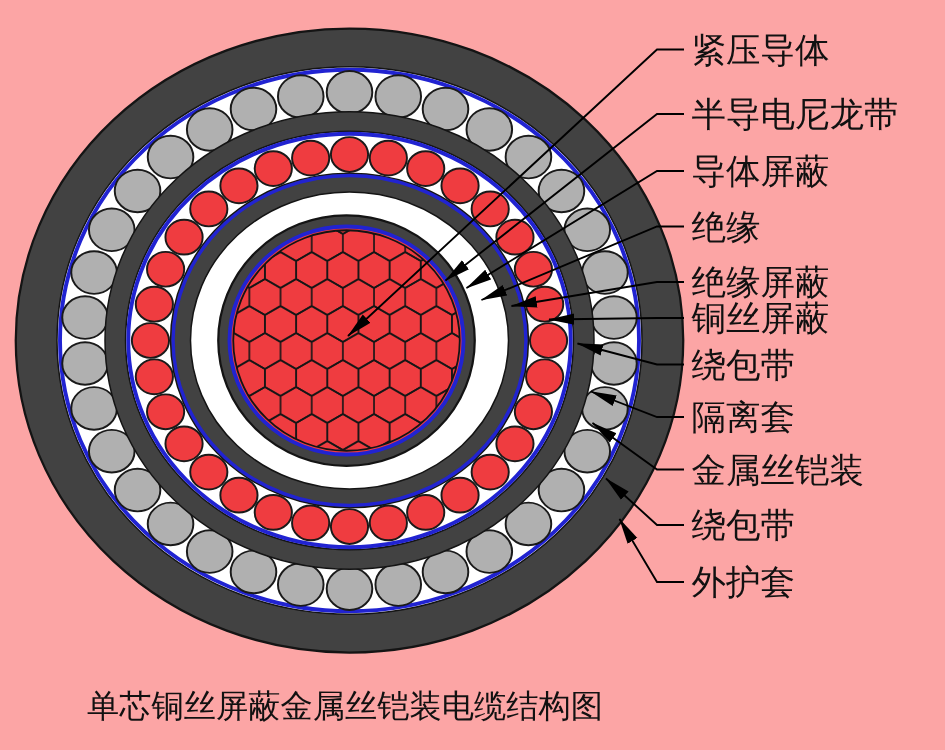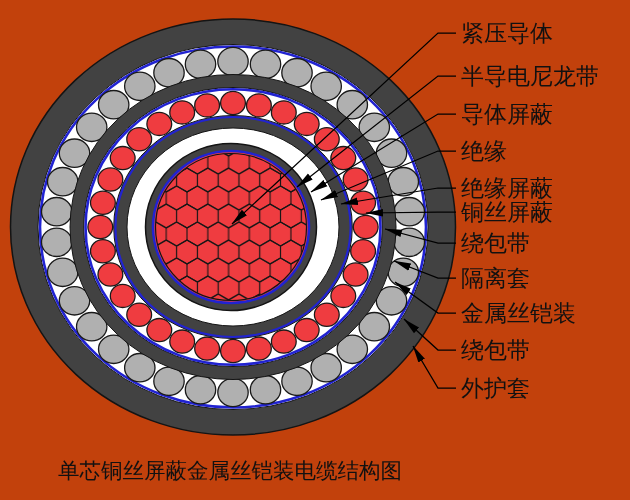--- a/index.html
+++ b/index.html
@@ -1,16 +1,16 @@
 <!DOCTYPE html>
 <html><head>
 <meta charset="utf-8">
 <style>
   html,body{margin:0;padding:0;background:#ffffff;}
-  .stage{position:relative;width:630px;height:500px;background:#c2410c;overflow:hidden;
+  .stage{position:relative;width:630px;height:500px;background:#fca5a5;overflow:hidden;
          font-family:"Liberation Serif", serif;}
   svg text{font-family:"Liberation Serif", serif;}
 </style>
 </head>
 <body>
 
 <div class="stage">
 <svg width="630" height="500" viewBox="0 0 630 500">
   <defs>
     <marker id="arrow" viewBox="0 0 13 6.5" refX="12.6" refY="3.25" markerWidth="14" markerHeight="7" orient="auto">

